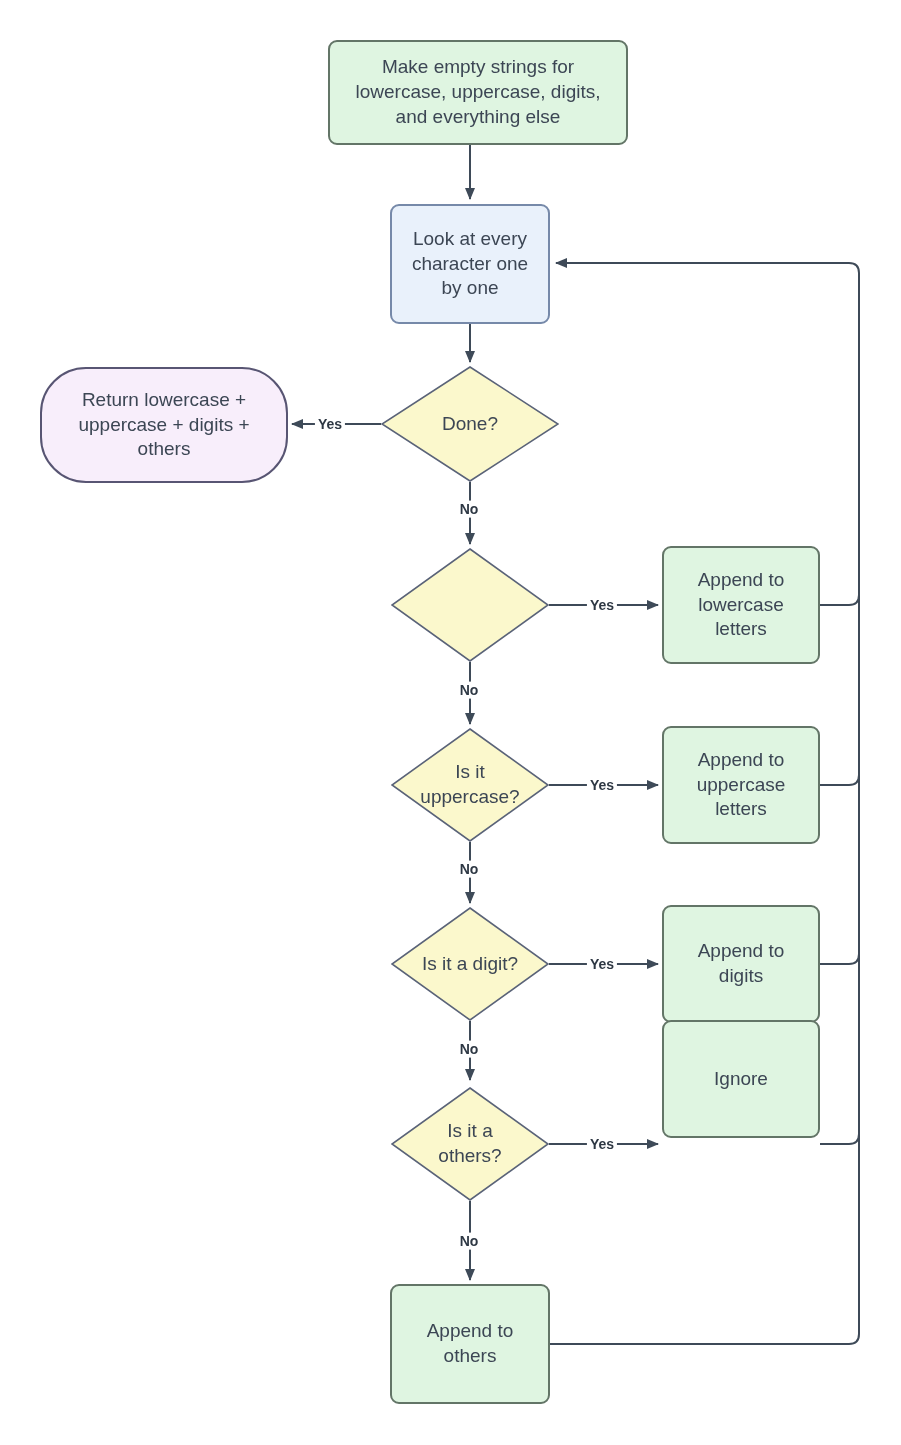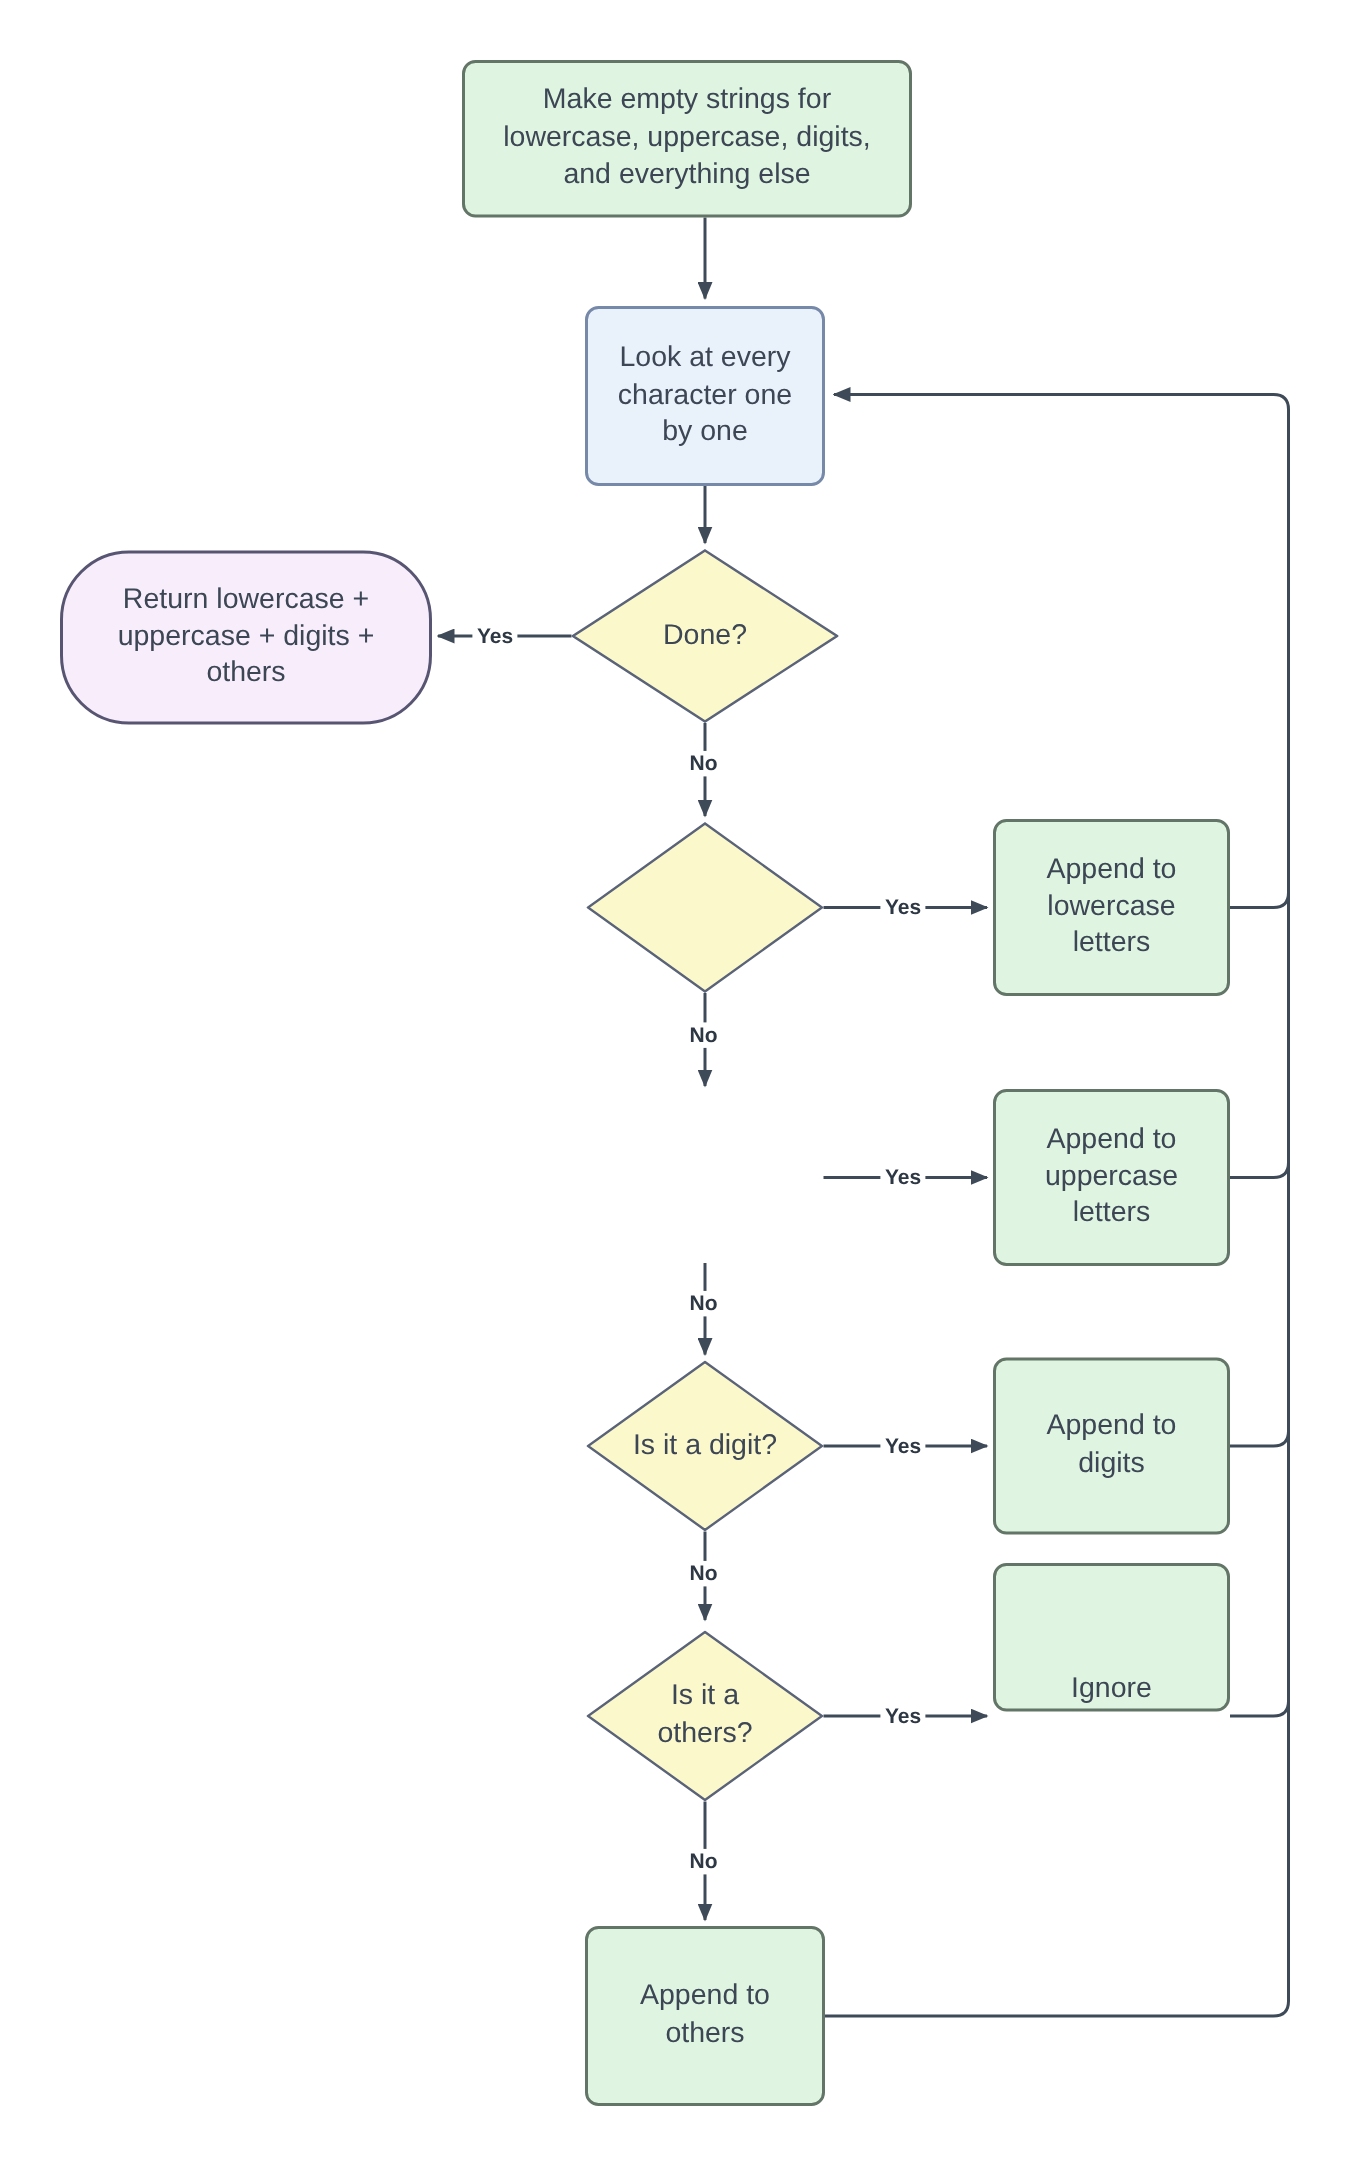--- a/index.html
+++ b/index.html
@@ -82,21 +82,21 @@
     <path class="edge" d="M549 1144 L658 1144" marker-end="url(#arrow)"></path>
     <path class="edge" d="M470 1201 L470 1280" marker-end="url(#arrow)"></path>
 
     <path class="edge" d="M550 1344 H849 Q859 1344 859 1334 V273 Q859 263 849 263 H556" marker-end="url(#arrow)"></path>
     <path class="edge" d="M820 605 H849 Q859 605 859 595 V580"></path>
     <path class="edge" d="M820 785 H849 Q859 785 859 775 V760"></path>
     <path class="edge" d="M820 964 H849 Q859 964 859 954 V940"></path>
     <path class="edge" d="M820 1144 H849 Q859 1144 859 1134 V1120"></path>
   </svg>
 
-  <div class="node rect green" style="left:308px;top:40px;width:300px;height:105px;text-align:center;">
+  <div class="node rect green" style="left:328px;top:40px;width:300px;height:105px;text-align:center;">
     <span class="lbl" style="width:258px;">Make empty strings for lowercase, uppercase, digits, and everything else</span>
   </div>
 
   <div class="node rect blue" style="left:390px;top:204px;width:160px;height:120px;">
     <span class="lbl" style="width:136px;">Look at every character one by one</span>
   </div>
 
   <div class="node diamond" style="left:381px;top:366px;width:178px;height:116px;">
     <svg width="178" height="116">
       <polygon points="89,1 177,58 89,115 1,58"></polygon>
@@ -111,20 +111,26 @@
   <div class="node diamond" style="left:391px;top:548px;width:158px;height:114px;">
     <svg width="158" height="114">
       <polygon points="79,1 157,57 79,113 1,57"></polygon>
     </svg>
   </div>
 
   <div class="node rect green" style="left:662px;top:546px;width:158px;height:118px;">
     <span class="lbl" style="width:112px;">Append to lowercase letters</span>
   </div>
 
+  <div class="node diamond" style="left:391px;top:728px;width:158px;height:114px;">
+    <svg width="158" height="114">
+      <polygon points="79,1 157,57 79,113 1,57"></polygon>
+    </svg>
+    <span class="lbl" style="width:106px;">Is it uppercase?</span>
+  </div>
 
   <div class="node rect green" style="left:662px;top:726px;width:158px;height:118px;align-items:center;">
     <span class="lbl" style="width:112px;">Append to uppercase letters</span>
   </div>
 
   <div class="node diamond" style="left:391px;top:907px;width:158px;height:114px;">
     <svg width="158" height="114">
       <polygon points="79,1 157,57 79,113 1,57"></polygon>
     </svg>
     <span class="lbl" style="width:106px;">Is it a digit?</span>
@@ -134,21 +140,21 @@
     <span class="lbl" style="width:112px;">Append to digits</span>
   </div>
 
   <div class="node diamond" style="left:391px;top:1087px;width:158px;height:114px;">
     <svg width="158" height="114">
       <polygon points="79,1 157,57 79,113 1,57"></polygon>
     </svg>
     <span class="lbl" style="width:106px;">Is it a others?</span>
   </div>
 
-  <div class="node rect green" style="left:662px;top:1042px;width:158px;height:99px;align-items:flex-end;">
+  <div class="node rect green" style="left:662px;top:1020px;width:158px;height:118px;">
     <span class="lbl" style="width:112px;">Ignore</span>
   </div>
 
   <div class="node rect green" style="left:390px;top:1284px;width:160px;height:120px;">
     <span class="lbl" style="width:112px;">Append to others</span>
   </div>
 
   <div class="edge-label" style="left:330px;top:424px;">Yes</div>
   <div class="edge-label" style="left:469px;top:509px;">No</div>
 

